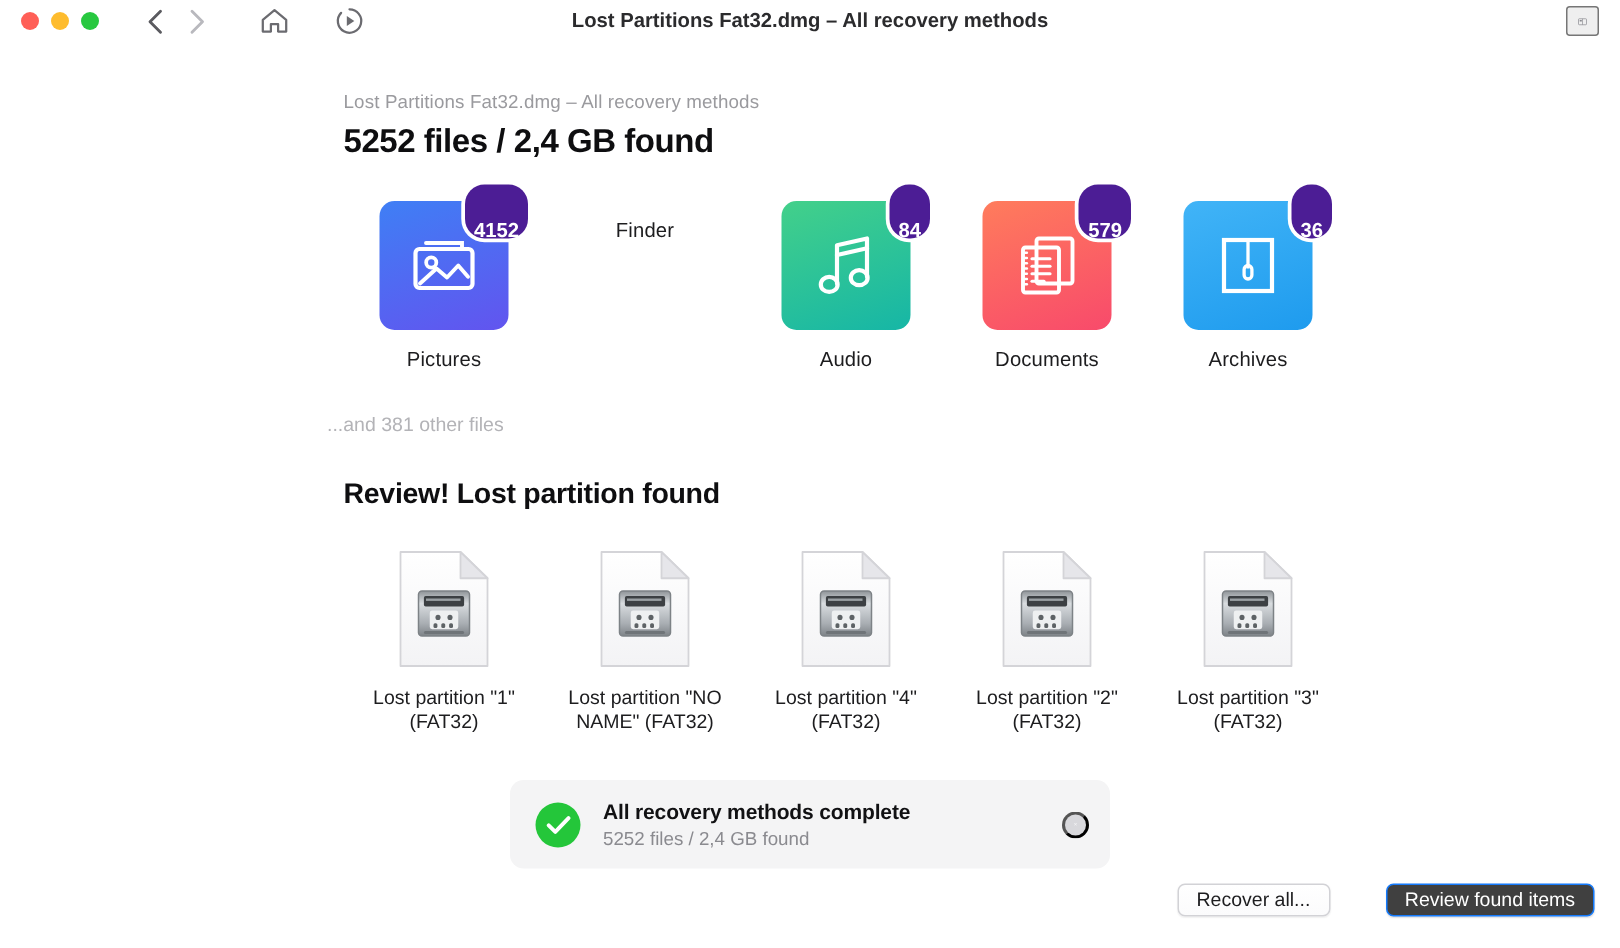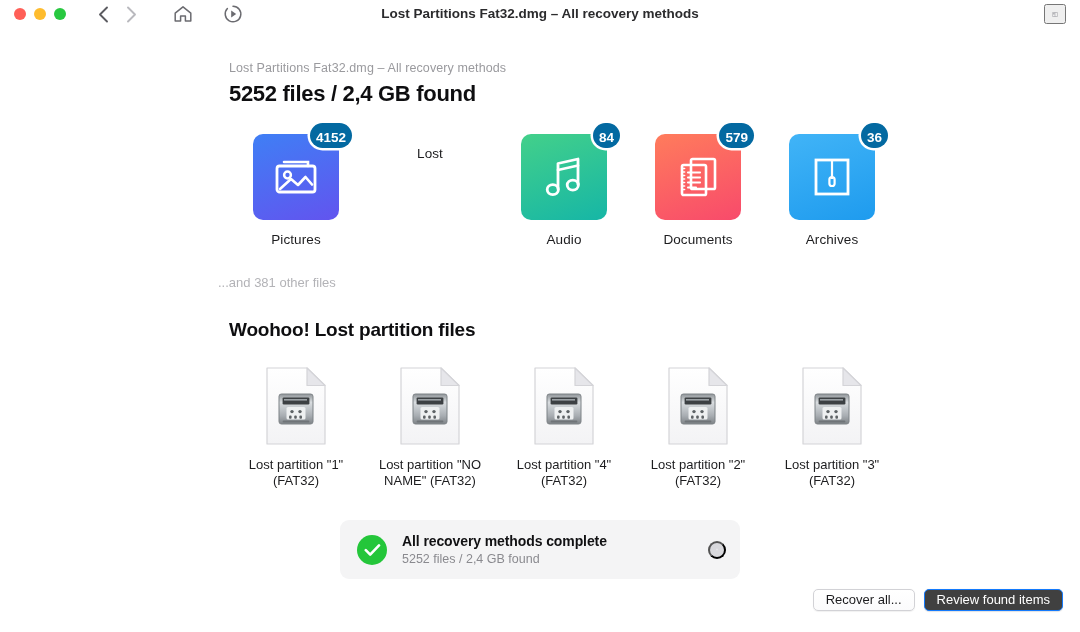--- a/index.html
+++ b/index.html
@@ -133,23 +133,23 @@
     align-items: center;
     justify-content: center;
   }
   .tile svg { display: block; }
   .badge {
     position: absolute;
     top: -11px;
     right: -13px;
     min-width: 22px;
     height: 25px;
-    padding: 2px 6px;
+    padding: 18px 6px;
     border-radius: 13px;
-    background: #0369a1;
+    background: #4c1d95;
     color: #ffffff;
     font-size: 13.5px;
     font-weight: 600;
     line-height: 25px;
     text-align: center;
     box-sizing: border-box;
     box-shadow: 0 0 0 2.5px #ffffff;
   }
   .tile-label {
     margin-top: 12px;
@@ -266,20 +266,21 @@
     height: 22px;
     line-height: 20px;
     border-radius: 5px;
     border: 1px solid #d2d2d6;
     background: linear-gradient(#ffffff, #fbfbfc);
     color: #1d1d1f;
     padding: 0 12px;
     box-sizing: border-box;
     box-shadow: 0 .5px 1px rgba(0,0,0,.06);
     white-space: nowrap;
+    margin-left: 28px;
   }
   .btn-showfinder {
     width: 186px;
     margin-left: 5px;
   }
   .spacer { flex: 1; }
   .btn-recover { margin-right: 9px; }
   .btn-primary {
     background: #404040;
     border-color: #147afc;
@@ -352,21 +353,21 @@
             <circle cx="13.5" cy="17" r="3.4" fill="none" stroke="#fff" stroke-width="2.5"></circle>
             <path d="M6 31 L17 21 L24 27 L31.5 19 L38 26.5" fill="none" stroke="#fff" stroke-width="2.6" stroke-linejoin="round" stroke-linecap="round"></path>
           </svg>
         </div>
         <div class="badge">4152</div>
       </div>
       <div class="tile-label">Pictures</div>
     </div>
 
     <div class="tile-cell">
-      <div class="tile-label">Lost</div>
+      <div class="tile-label">Finder</div>
     </div>
 
     <div class="tile-cell">
       <div class="tile-wrap">
         <div class="tile" style="background:linear-gradient(160deg,#43d08a 0%,#16b6a6 100%)">
           <svg width="38" height="42" viewBox="0 0 38 42">
             <path d="M13 33 V7.5 L33 3 V28.5" fill="none" stroke="#fff" stroke-width="2.8" stroke-linejoin="round" stroke-linecap="round"></path>
             <line x1="13" y1="14" x2="33" y2="9.5" stroke="#fff" stroke-width="2.8" stroke-linecap="round"></line>
             <ellipse cx="7.8" cy="33.6" rx="5.6" ry="5" fill="none" stroke="#fff" stroke-width="2.8"></ellipse>
             <ellipse cx="27.8" cy="29.1" rx="5.6" ry="5" fill="none" stroke="#fff" stroke-width="2.8"></ellipse>
@@ -417,21 +418,21 @@
         </div>
         <div class="badge">36</div>
       </div>
       <div class="tile-label">Archives</div>
     </div>
 
   </div>
 
   <div class="other-files">...and 381 other files</div>
 
-  <div class="section-title">Woohoo! Lost partition files</div>
+  <div class="section-title">Review! Lost partition found</div>
 
   <div class="parts">
 
     <div class="part-cell">
       <div class="doc-icon">
         <svg width="64" height="80" viewBox="0 0 64 80">
           <defs>
             <linearGradient id="pg1" x1="0" y1="0" x2="0" y2="1">
               <stop offset="0" stop-color="#ffffff"></stop>
                 <stop offset="1" stop-color="#f3f3f5"></stop>

